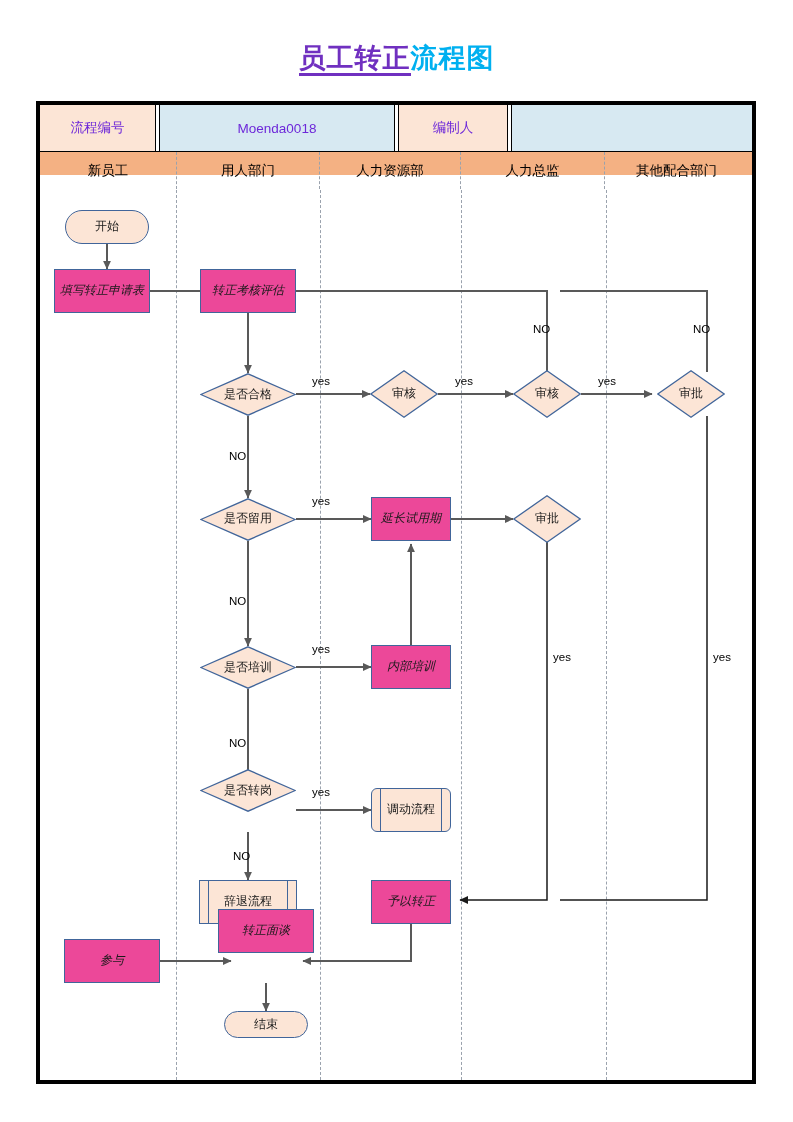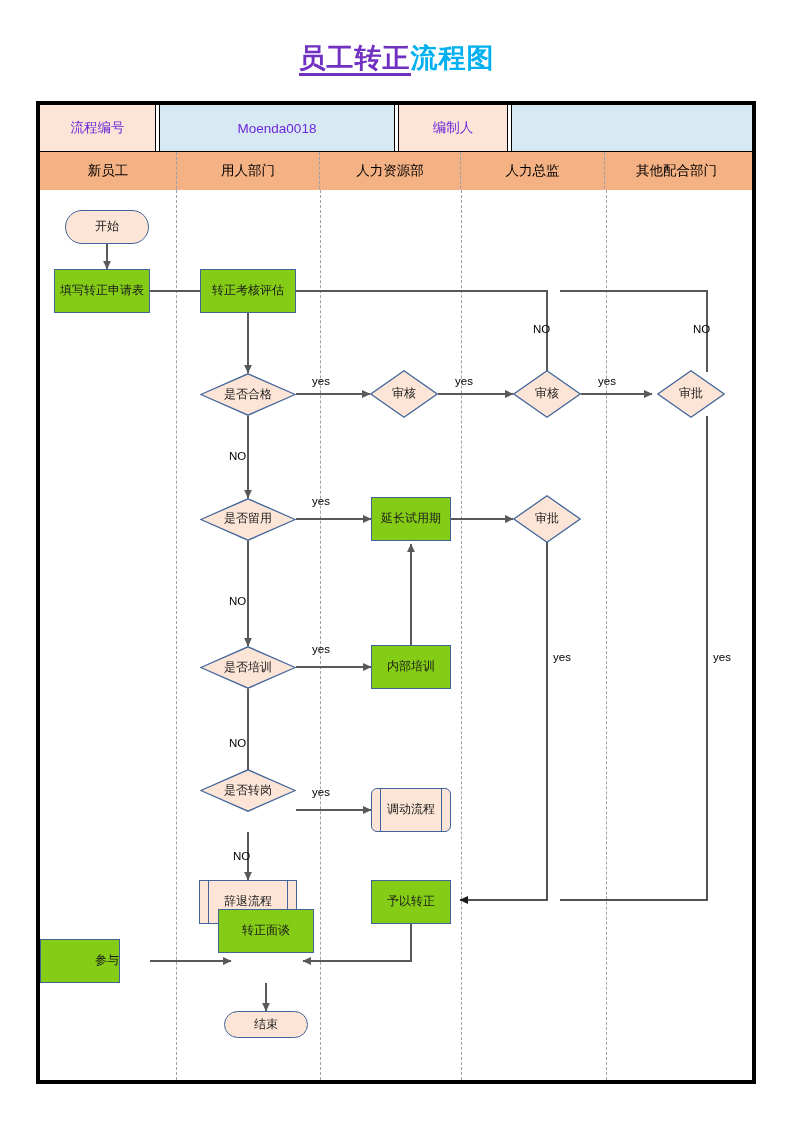--- a/index.html
+++ b/index.html
@@ -68,21 +68,21 @@
     height: 46px;
     background: #fff;
     border-left: 1.2px solid #000;
     border-right: 1.2px solid #000;
     box-sizing: border-box;
   }
   
   #lane-header {
     position: absolute;
     left: 0; top: 46px;
-    width: 712px; height: 39px;
+    width: 712px; height: 24px;
     background: #f4b183;
     border-top: 1.5px solid #000;
     box-sizing: border-box;
     display: flex;
   }
   .lane-head {
     height: 37px;
     display: flex;
     align-items: center;
     justify-content: center;
@@ -116,22 +116,23 @@
     display: flex;
     align-items: center;
     justify-content: center;
     font-size: 12px;
     color: #1a1a1a;
     text-align: center;
     font-family: "Liberation Serif", "DejaVu Serif", serif;
     line-height: 1.1;
   }
   .node.proc {
-    background: #84cc16;
+    background: #ec4899;
     border: 1.3px solid #41659a;
+    font-style: italic;
   }
   .node.term {
     background: #fce5d6;
     border: 1.3px solid #41659a;
     border-radius: 22px;
   }
   .node.predef {
     background: #fce5d6;
     border: 1.3px solid #41659a;
   }
@@ -342,21 +343,21 @@
       </div>
 
       <div class="node predef" style="left:159px; top:775px; width:98px; height:44px;">
         <span>辞退流程</span>
       </div>
 
       <div class="node proc" style="left:331px; top:775px; width:80px; height:44px;">
         <span>予以转正</span>
       </div>
 
-      <div class="node proc" style="left:0; top:834px; width:80px; height:44px;justify-content:flex-end;">
+      <div class="node proc" style="left:24px; top:834px; width:96px; height:44px;">
         <span>参与</span>
       </div>
 
       <div class="node proc" style="left:178px; top:804px; width:96px; height:44px;">
         <span>转正面谈</span>
       </div>
 
       <div class="node term" style="left:184px; top:906px; width:84px; height:27px;">
         <span>结束</span>
       </div>

